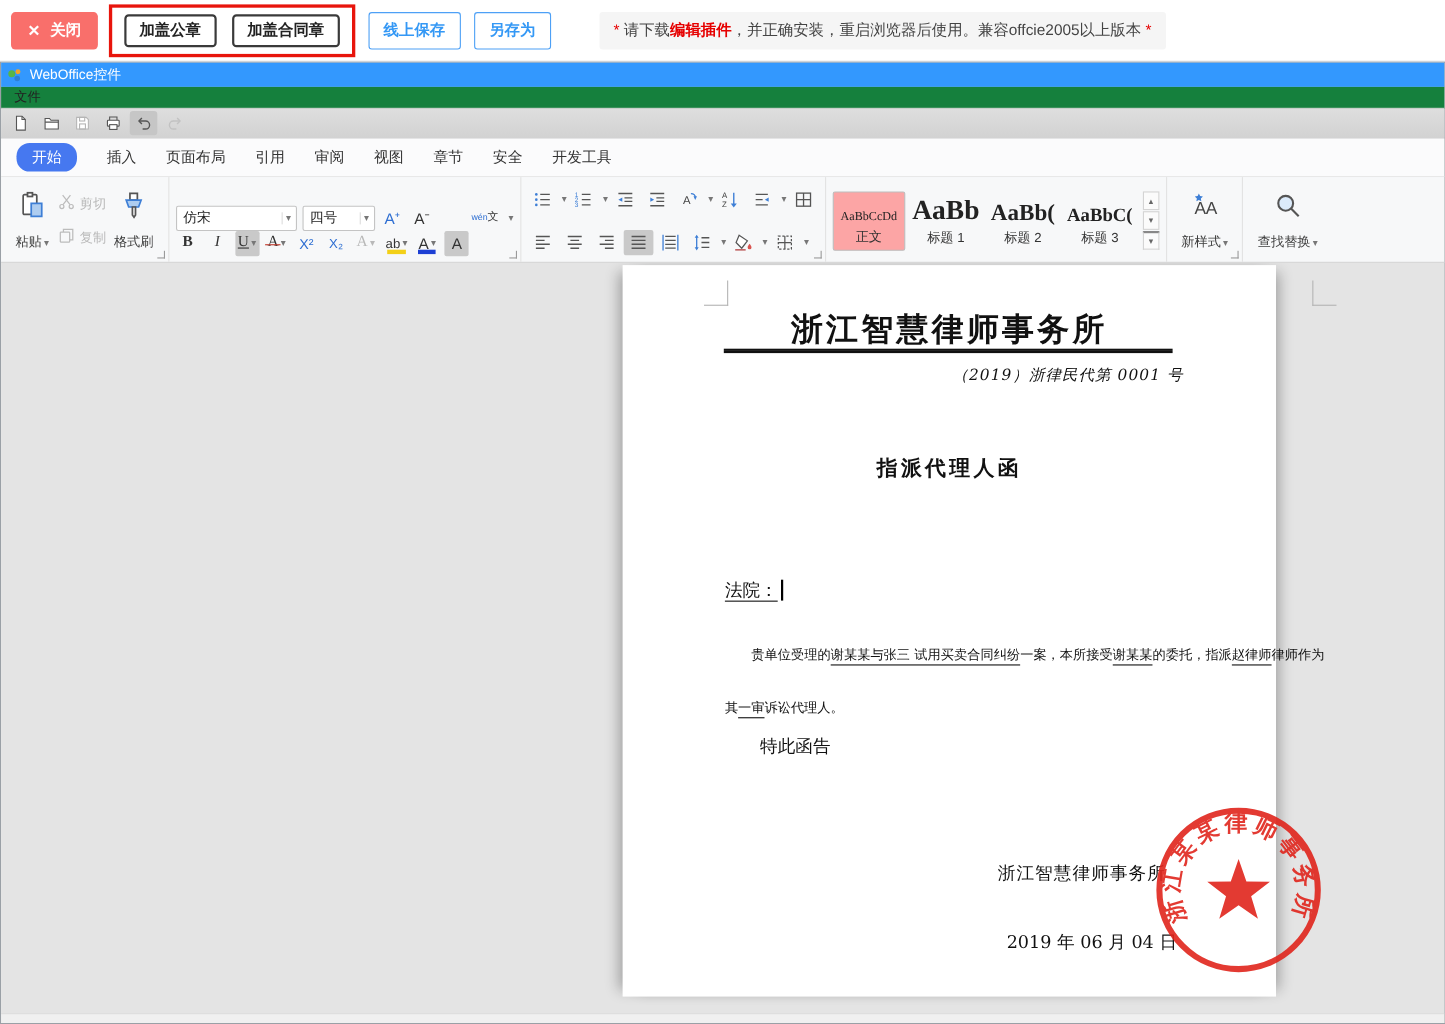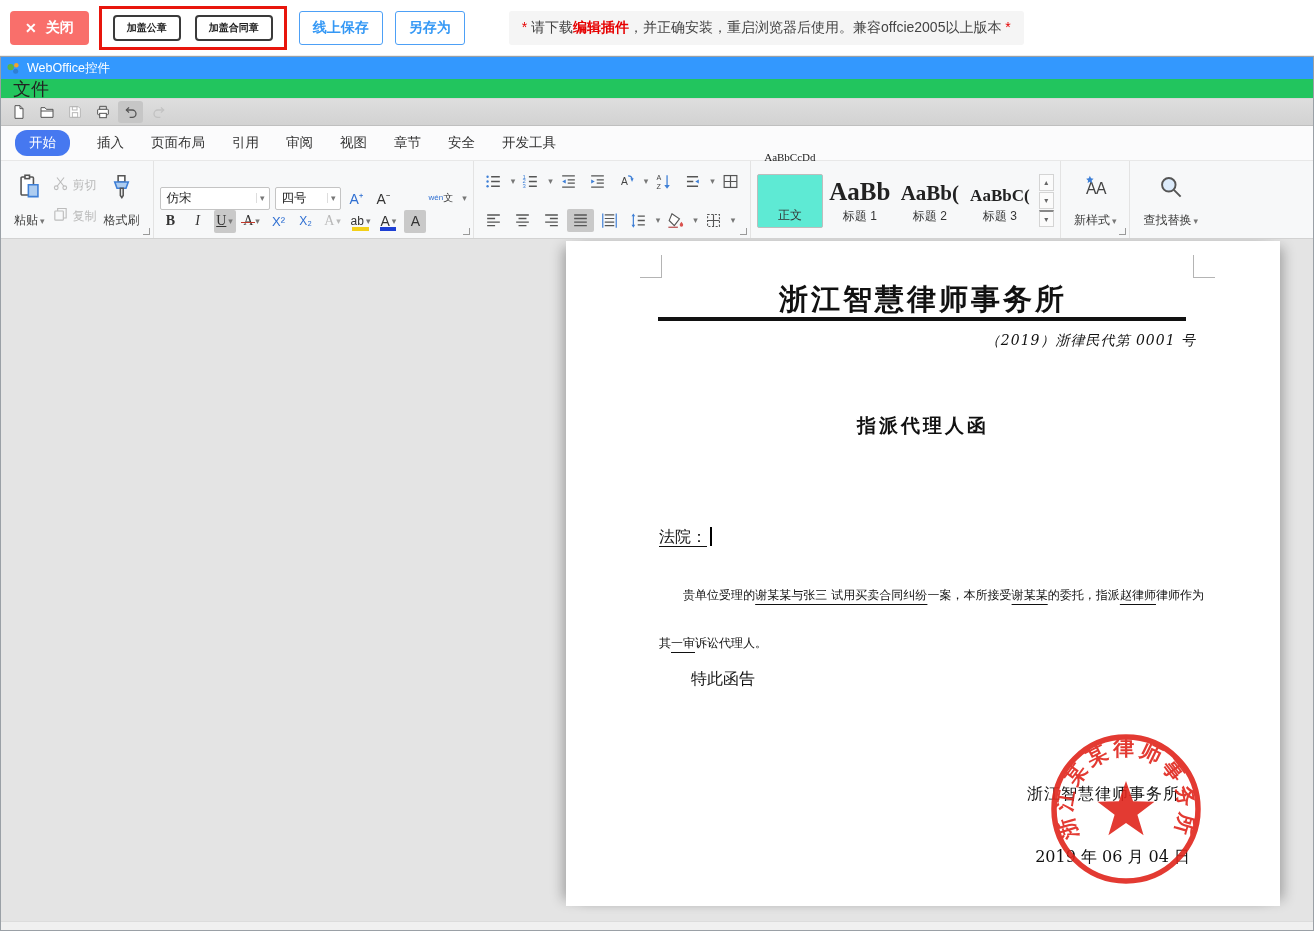--- a/index.html
+++ b/index.html
@@ -7,35 +7,35 @@
     font-family:"Liberation Sans","DejaVu Sans",sans-serif; }
 
   
   .topbar { height:56px; display:flex; align-items:center; padding:0 10px;
     background:#fff; border-bottom:1px solid #ececec; position:relative; }
   .btn-close { display:flex; align-items:center; gap:9px; background:var(--close-red,#f96f6b);
     color:#fff; border:none; border-radius:4px; padding:8px 15px; font-size:14px; font-weight:bold; cursor:pointer; }
   .stamp-group { display:flex; align-items:center; gap:14px; border:3px solid var(--annotation-red,#e8150c);
     padding:6px 11px; margin-left:10px; }
   .btn-dark { background:#fff; border:2px solid #3a3a3a; border-radius:4px; color:#222;
-    padding:4px 12px; font-size:10px; font-weight:600; cursor:pointer; }
+    padding:4px 12px; font-size:14px; font-weight:600; cursor:pointer; }
   .btn-blue { background:#fff; border:1px solid #4da0f6; border-radius:3px; color:var(--link-blue,#3498f5);
     padding:7px 13px; font-size:14px; font-weight:600; margin-left:12px; cursor:pointer; }
   .notice { margin-left:44px; background:#f5f5f5; border-radius:3px; padding:8px 13px;
     font-size:14px; color:#444; white-space:nowrap; }
   .notice .red { color:var(--notice-red,#e60000); }
   .notice .hl  { color:var(--notice-red,#e60000); font-weight:bold; text-decoration:none; cursor:pointer; }
 
   
   .weboffice { position:absolute; top:56px; left:0; right:0; bottom:0;
     border:1px solid #9aa0a6; display:flex; flex-direction:column; background:#f7f8f9; }
   .titlebar { height:22px; background:var(--accent-blue,#3398fe); color:#fff; display:flex;
     align-items:center; gap:6px; padding:0 5px; font-size:12.5px; flex:none; }
-  .menubar { height:20px; background:#22c55e; border-bottom:1px solid #d6d6d6; display:flex;
-    align-items:center; padding:0 12px; font-size:18px; color:#222; flex:none; }
+  .menubar { height:20px; background:#15803d; border-bottom:1px solid #d6d6d6; display:flex;
+    align-items:center; padding:0 12px; font-size:12px; color:#222; flex:none; }
   .quickbar { height:27px; background:linear-gradient(#dedede,#d2d2d2); border-bottom:1px solid #bfbfbf;
     display:flex; align-items:center; gap:3px; padding:0 5px; flex:none; }
   .qbtn { width:25px; height:22px; display:flex; align-items:center; justify-content:center;
     border-radius:3px; cursor:pointer; }
   .qbtn svg { width:16px; height:16px; }
   .qbtn.active { background:#c6c6c6; }
 
   .tabrow { height:35px; background:#fbfbfc; border-bottom:1px solid #e8e8e8; display:flex;
     align-items:center; gap:27px; padding:0 14px; font-size:13.5px; color:#333; flex:none; }
   .tab { cursor:pointer; }
@@ -74,30 +74,30 @@
   .pbtn { width:27px; height:23px; display:flex; align-items:center; justify-content:center;
     border-radius:2px; cursor:pointer; }
   .pbtn svg { width:19px; height:19px; }
   .pbtn.on { background:#c9c9c9; }
   .pararows { display:flex; flex-direction:column; justify-content:space-between; height:62px; }
   .prow { display:flex; align-items:center; gap:2px; }
 
   .styles { display:flex; align-items:center; gap:4px; }
   .stylecard { width:66px; height:54px; display:flex; flex-direction:column; align-items:center;
     justify-content:flex-end; padding-bottom:3px; cursor:pointer; color:#222; }
-  .stylecard.sel { background:#5eead4; border:1px solid #bdbdbd; border-radius:2px;gap:40px; }
+  .stylecard.sel { background:#fca5a5; border:1px solid #bdbdbd; border-radius:2px; }
   .stylecard .sample { line-height:1; white-space:nowrap; font-family:"Liberation Serif","DejaVu Serif",serif; }
   .stylecard .sname { font-size:12px; margin-top:4px; color:#333; }
   .scrollcol { display:flex; flex-direction:column; gap:1px; margin-left:2px; }
   .scrollcol span { width:15px; height:17px; border:1px solid #d4d4d4; background:#fbfbfb;
     font-size:8px; color:#666; display:flex; align-items:center; justify-content:center; cursor:pointer; }
 
   
   .docarea { flex:1; position:relative; background:#e4e4e4; overflow:hidden; }
-  .page { position:absolute; left:565px; width:714px; top:2px; bottom:24px; background:#fff;
+  .page { position:absolute; left:565px; width:594px; top:2px; bottom:24px; background:#fff;
     box-shadow:-9px 0 12px -6px rgba(0,0,0,.30), 9px 0 12px -6px rgba(0,0,0,.30);
     font-family:"DejaVu Serif","Liberation Serif",serif; color:#111; }
   .hscroll { position:absolute; left:0; right:0; bottom:0; height:9px; background:#f0f0f0;
     border-top:1px solid #dcdcdc; }
   .cmark { position:absolute; width:22px; height:23px; top:14px; }
   .cmark.tl { left:74px;  border-right:1px solid #b4b4b4; border-bottom:1px solid #b4b4b4; }
   .cmark.tr { left:627px; border-left:1px solid #b4b4b4;  border-bottom:1px solid #b4b4b4; }
 
   .doc-title { position:absolute; top:39px; left:0; right:0; text-align:center;
     font-size:29px; font-weight:bold; letter-spacing:3px; }

